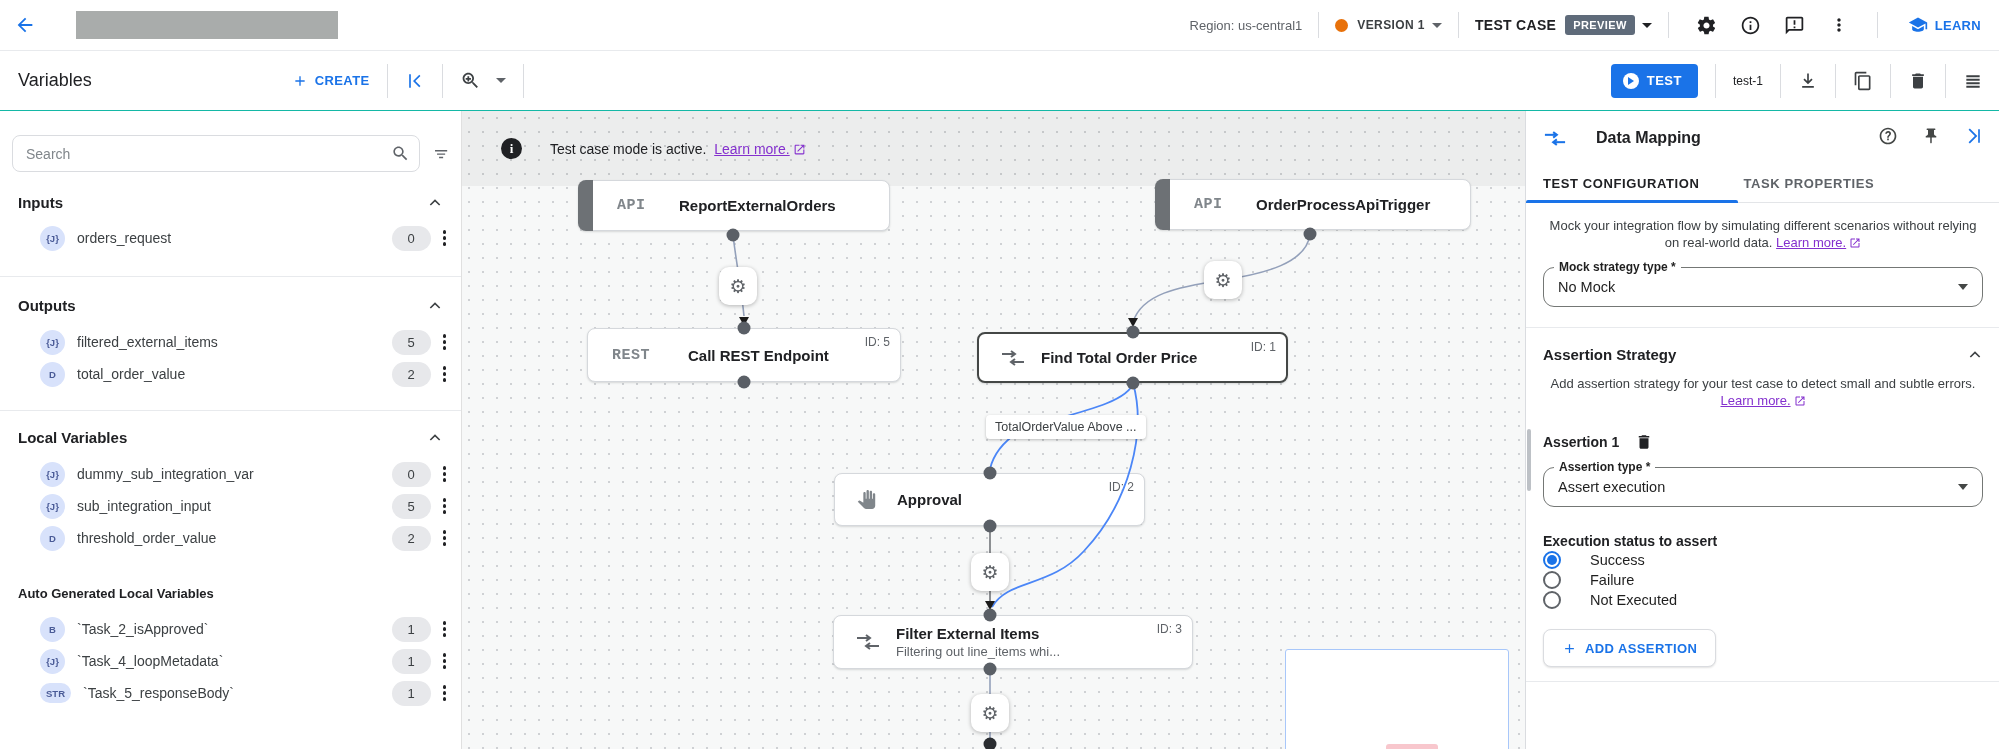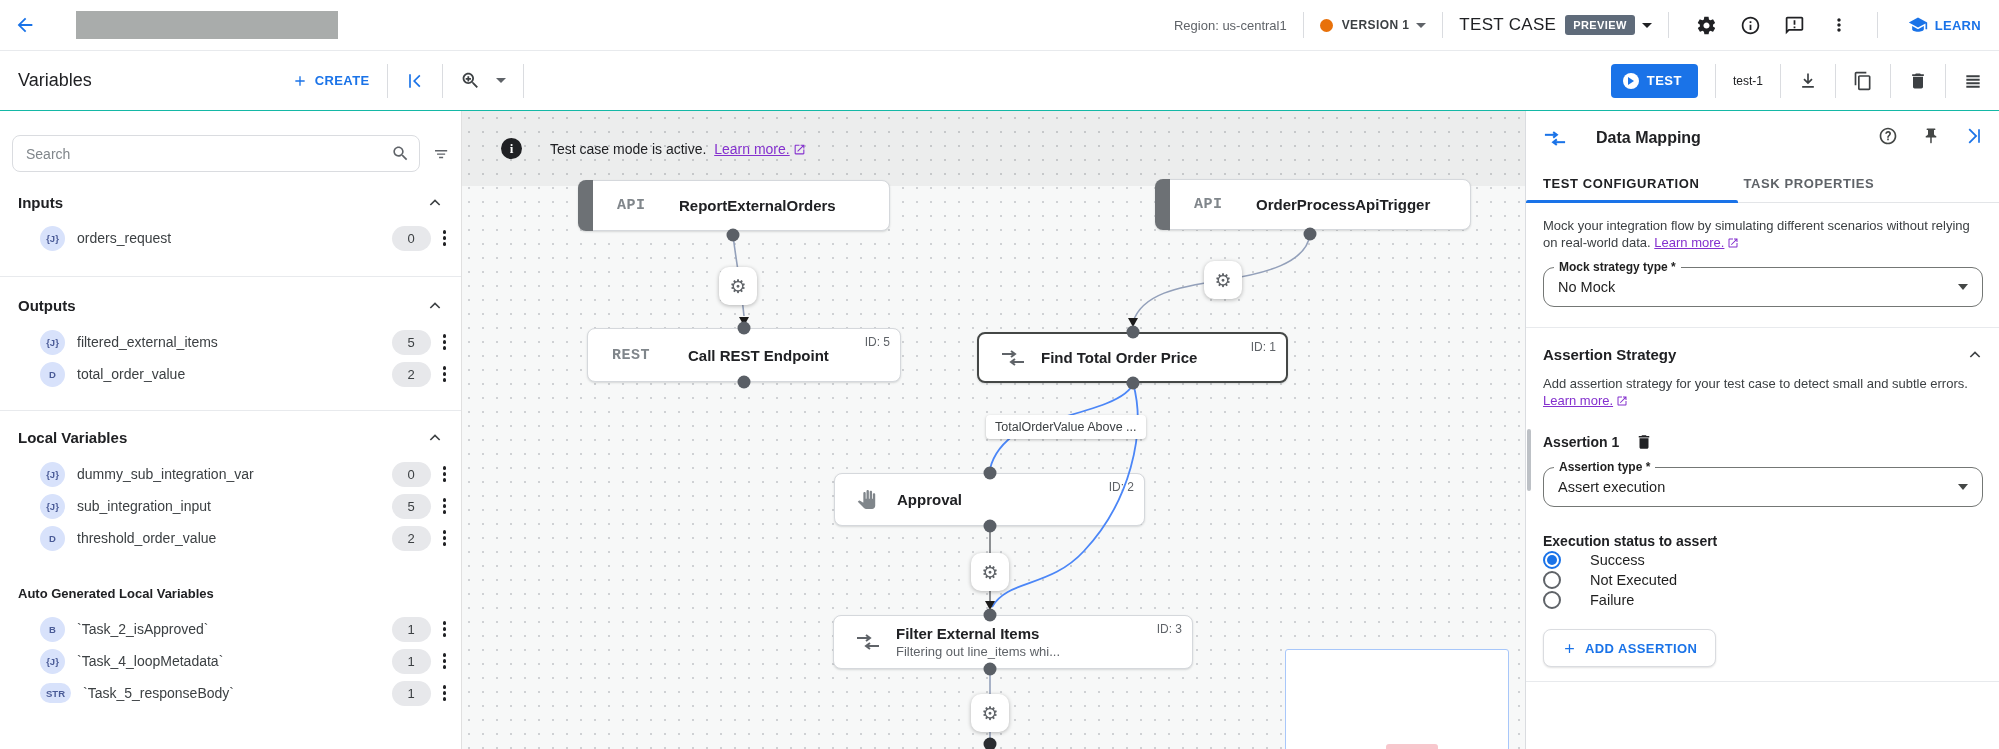--- a/index.html
+++ b/index.html
@@ -12,21 +12,21 @@
     border-bottom:1px solid #e8eaed; display:flex; align-items:center; }
   .back-btn { margin-left:14px; color:#1a73e8; display:flex; }
   .redacted { width:262px; height:28px; background:#a9acab; margin-left:40px; }
   .hdr1-right { margin-left:auto; display:flex; align-items:center; height:100%; padding-right:18px; }
   .region { color:#5f6368; font-size:13px; }
   .vsep { width:1px; height:26px; background:#dadce0; margin:0 16px; }
   .vdot { width:13px; height:13px; border-radius:50%; background:#e8710a; margin-right:9px; }
   .version { font-size:12px; font-weight:bold; letter-spacing:.4px; color:#3c4043; display:flex; align-items:center; }
   .caret { display:inline-block; width:0; height:0; border-left:5px solid transparent; border-right:5px solid transparent;
     border-top:5px solid #5f6368; margin-left:7px; }
-  .tc-label { font-size:17px; font-weight:normal; letter-spacing:.3px; color:#202124;text-align:right; }
+  .tc-label { font-size:14px; font-weight:bold; letter-spacing:.3px; color:#202124;text-align:right; }
   .preview-badge { margin-left:9px; padding:4px 8px; border-radius:3px; color:#fff; font-size:11px;
     font-weight:bold; letter-spacing:.4px; }
   .hicon { width:22px; height:22px; color:#202124; margin:0 11px; display:flex; align-items:center; justify-content:center; }
   .learn { display:flex; align-items:center; color:#1a73e8; font-weight:bold; font-size:13px;
     letter-spacing:.3px; margin-left:14px; gap:7px; }
 
   
   #hdr2 { position:absolute; left:0; top:51px; width:1999px; height:60px; background:#fff;
     border-bottom:1px solid #14b8a6; display:flex; align-items:center; }
   .page-title { font-size:18px; color:#202124; margin-left:18px; }
@@ -115,21 +115,21 @@
   .rp-scrollnub { position:absolute; left:1px; top:318px; width:4px; height:62px; background:#bdc1c6; border-radius:2px; }
   .rp-head { display:flex; align-items:center; height:54px; padding:0 15px 0 18px; }
   .rp-title { font-size:16px; font-weight:bold; color:#202124; margin-left:30px; }
   .rp-head-icons { margin-left:auto; display:flex; align-items:center; gap:24px; color:#444746; }
   .rp-tabs { display:flex; border-bottom:1px solid #e3e5e8; padding-left:17px; position:relative; height:38px; }
   .rp-tab { font-size:13px; font-weight:bold; letter-spacing:.6px; color:#5f6368; margin-right:44px;
     display:flex; align-items:center; }
   .rp-tab.active { color:#202124; }
   .tab-underline { position:absolute; left:0; bottom:-1px; width:212px; height:3px; background:#1a73e8; border-radius:2px 2px 0 0; }
   .rp-body { padding:14px 16px 0 17px; }
-  .rp-desc { font-size:13px; color:#3c4043; line-height:17px; }
+  .rp-desc { font-size:13px; color:#3c4043; line-height:17px;text-align:center; }
   .outlined-field { position:relative; border:1px solid #747775; border-radius:11px; height:40px;
     margin-top:14px; display:flex; align-items:center; padding:0 14px; }
   .of-label { position:absolute; left:10px; top:-8px; background:#fff; padding:0 5px;
     font-size:12px; font-weight:bold; color:#1f1f1f; }
   .of-value { font-size:14.5px; color:#1f1f1f; }
   .of-caret { margin-left:auto; width:0; height:0; border-left:5.5px solid transparent;
     border-right:5.5px solid transparent; border-top:6px solid #444746; }
   .rp-div { height:1px; background:#e8eaed; margin:20px -16px 0 -17px; }
   .as-head { display:flex; align-items:center; margin-top:18px; }
   .as-title { font-size:15px; font-weight:bold; color:#202124; }
@@ -600,25 +600,25 @@
       <div class="exec-label">Execution status to assert</div>
 
       <div class="radio-row">
         <span class="radio sel">
             <i></i>
           </span>
         <span class="radio-lab">Success</span>
       </div>
       <div class="radio-row">
         <span class="radio"></span>
-        <span class="radio-lab">Not Executed</span>
+        <span class="radio-lab">Failure</span>
       </div>
       <div class="radio-row">
         <span class="radio"></span>
-        <span class="radio-lab">Failure</span>
+        <span class="radio-lab">Not Executed</span>
       </div>
 
       <button class="add-assert">
         <svg width="15" height="15" viewBox="0 0 24 24">
             <path fill="currentColor" d="M11 5h2v6h6v2h-6v6h-2v-6H5v-2h6z"></path>
           </svg>
         <span>ADD ASSERTION</span>
       </button>
 
       <div class="rp-div" style="margin-top:14px"></div>

